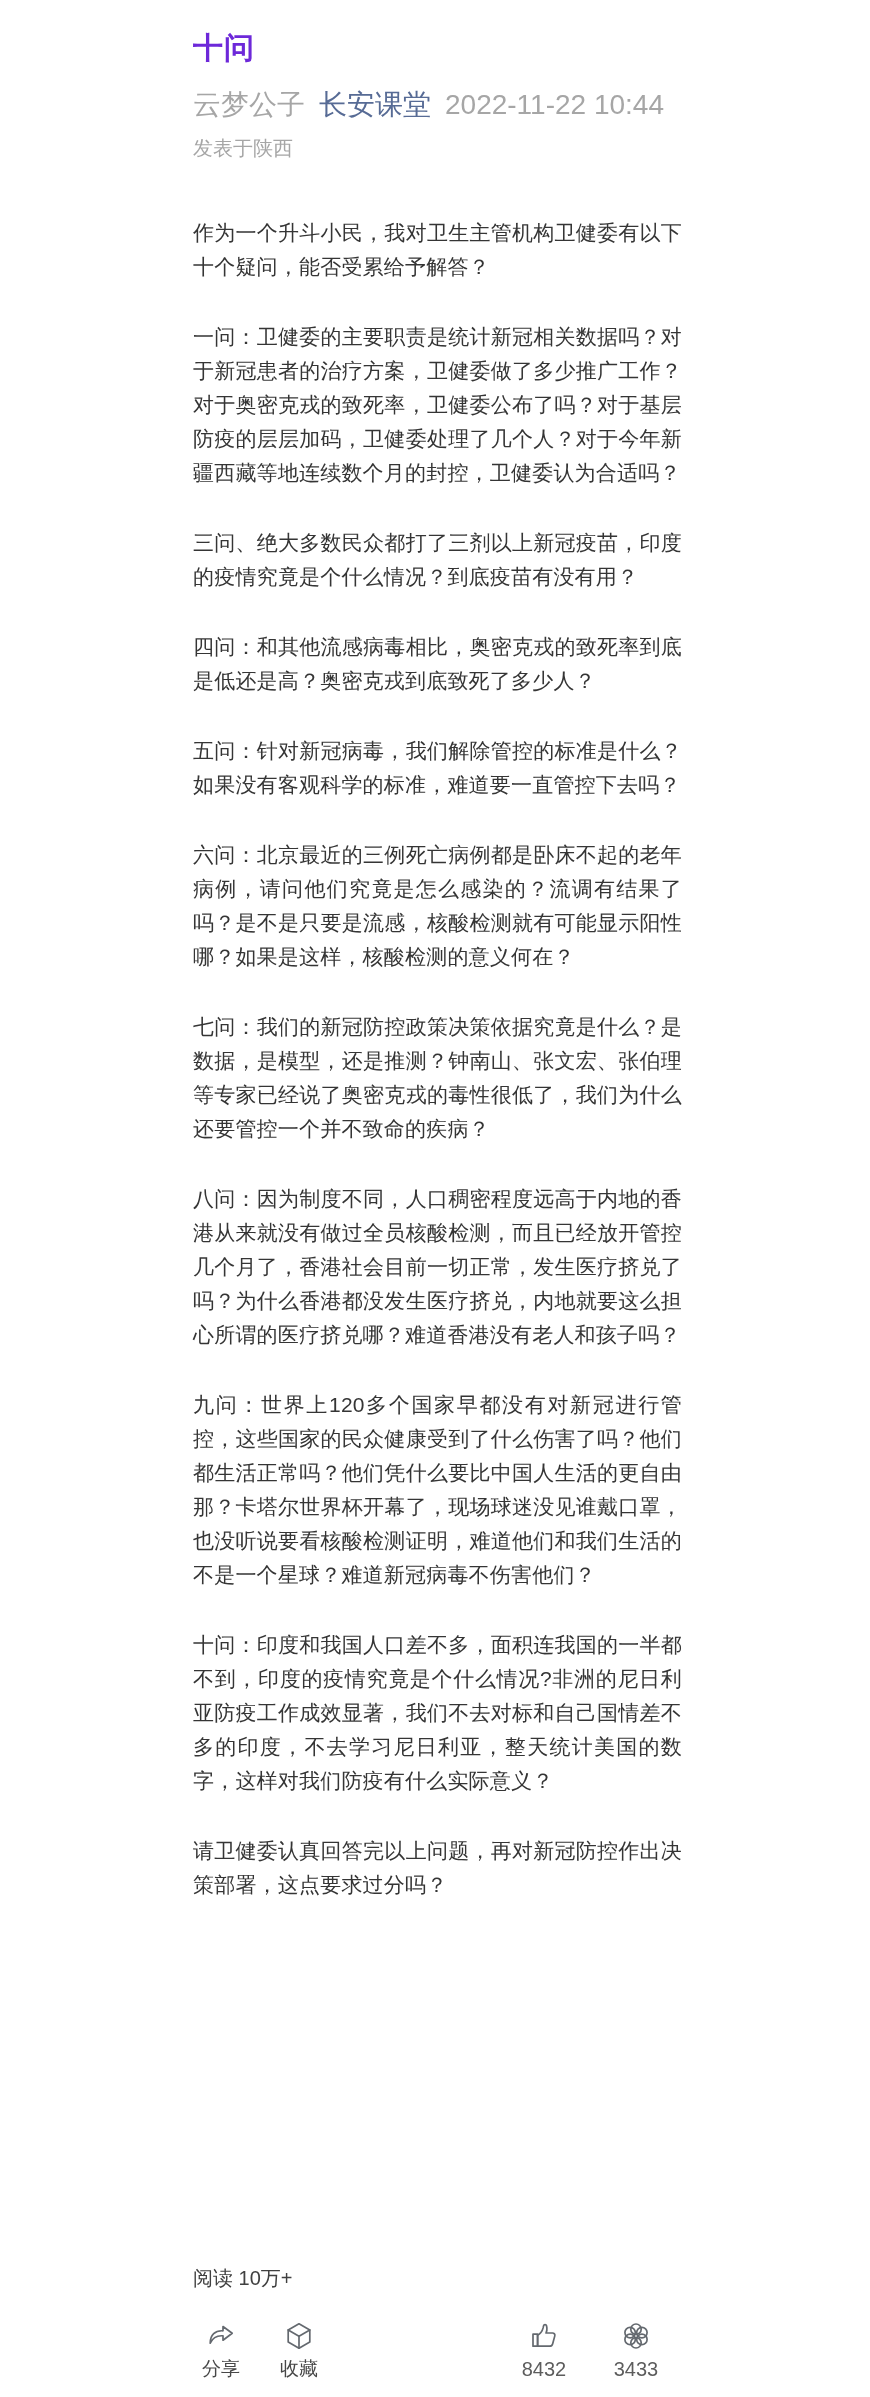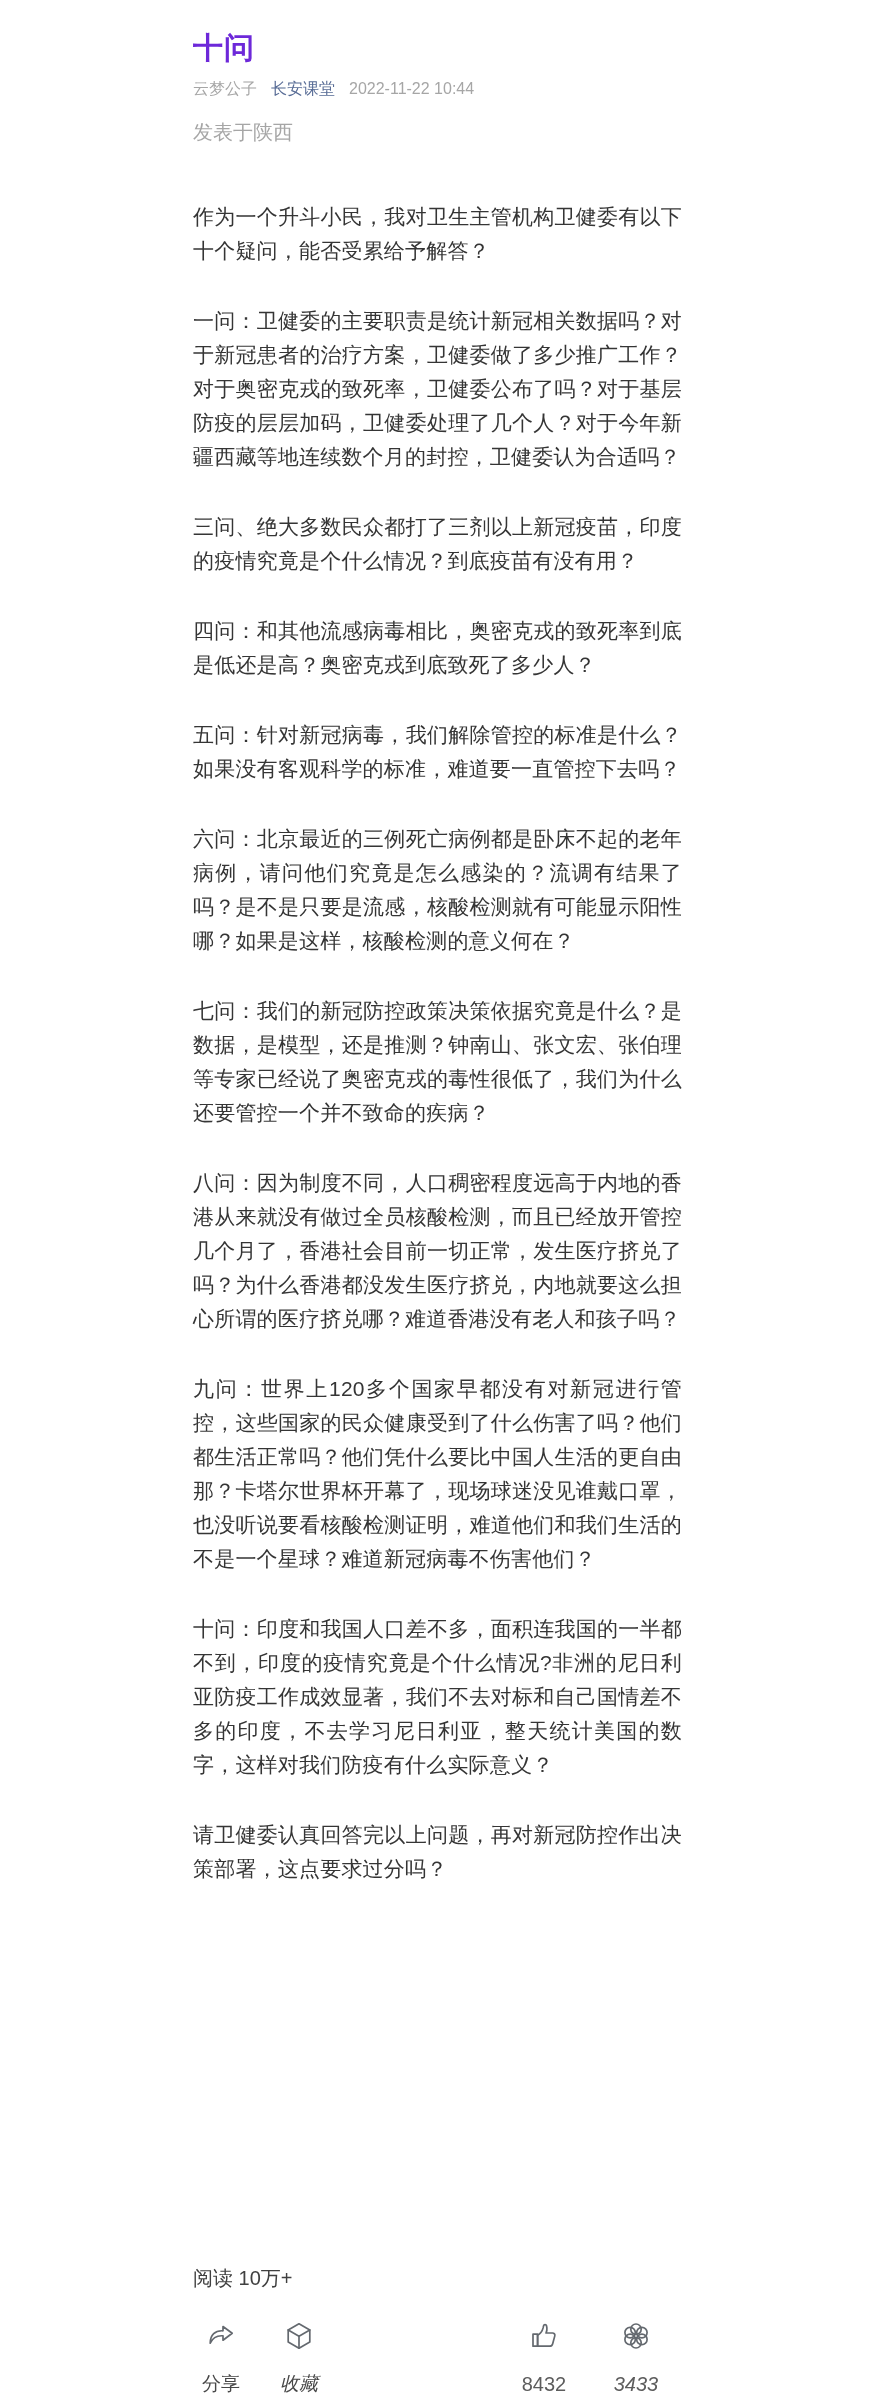--- a/index.html
+++ b/index.html
@@ -7,40 +7,40 @@
     width:870px;height:2397px;overflow:hidden;position:relative;
     font-family:"Liberation Sans",sans-serif;
     -webkit-font-smoothing:antialiased;
   }
   .page{padding:26px 188px 0 193px;}
   .title{
     font-size:30px;line-height:44px;font-weight:700;color:#6d28d9;
     margin:0;letter-spacing:1px;
   }
   .meta{
-    margin-top:6px;font-size:16px;line-height:26px;
+    margin-top:22px;font-size:28px;line-height:26px;
     display:flex;align-items:baseline;gap:14px;white-space:nowrap;
   }
   .meta .author{color:#a6a6a6;}
   .meta .account{color:#576b95;cursor:pointer;}
   .meta .time{color:#a6a6a6;}
   .location{margin-top:17px;font-size:20px;line-height:26px;color:#a6a6a6;font-family:Liberation Serif, serif;}
   .article-body{margin-top:55px;}
   .article-body p{
     margin:0 0 36px 0;font-size:21px;line-height:34px;color:#353535;
     text-align:justify;letter-spacing:0.2px;word-break:break-all;
   }
   .footer{position:absolute;left:193px;right:188px;top:2265px;}
   .read-count{font-size:20px;line-height:26px;color:#404040;}
   .actions{display:flex;align-items:flex-start;margin-top:29px;}
   .action{
-    display:flex;flex-direction:column;align-items:center;gap:20px;
+    display:flex;flex-direction:column;align-items:center;gap:5px;
     cursor:pointer;min-width:56px;
   }
-  .action + .action{margin-left:22px;font-style:italic;}
+  .action + .action{margin-left:22px;}
   .action .icon{width:32px;height:32px;display:block;}
   .action .label{font-size:19px;line-height:24px;color:#474747;}
   .action .count{font-size:20px;line-height:24px;color:#5d5d5d;}
   .actions-spacer{flex:1;}
   .actions-right{display:flex;}
   .actions-right .action + .action{margin-left:36px;}
   .actions-right{margin-right:18px;}
   svg .stroke{fill:none;stroke:#64696f;stroke-width:1.7;
     stroke-linejoin:round;stroke-linecap:round;}
 </style>

